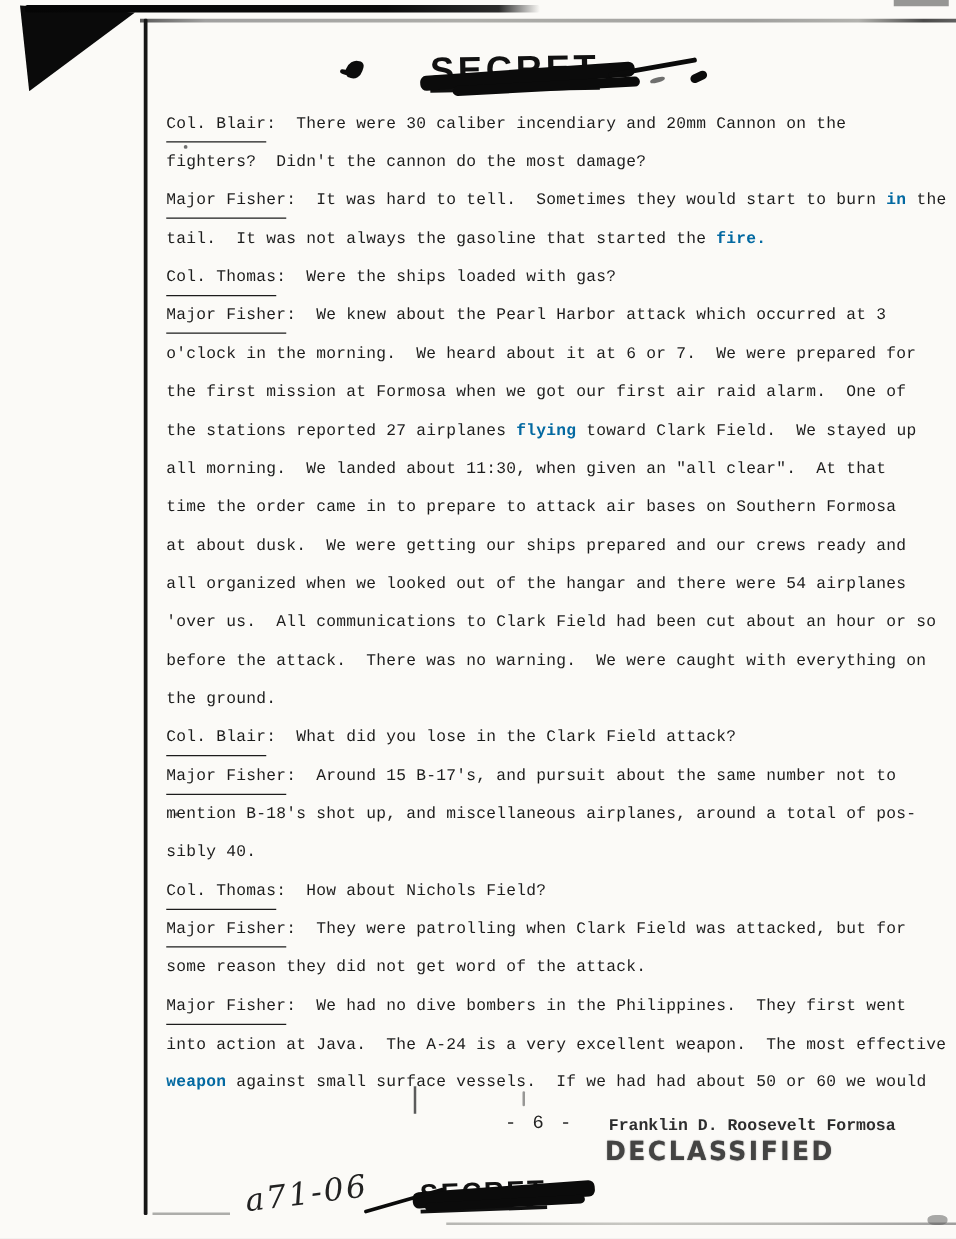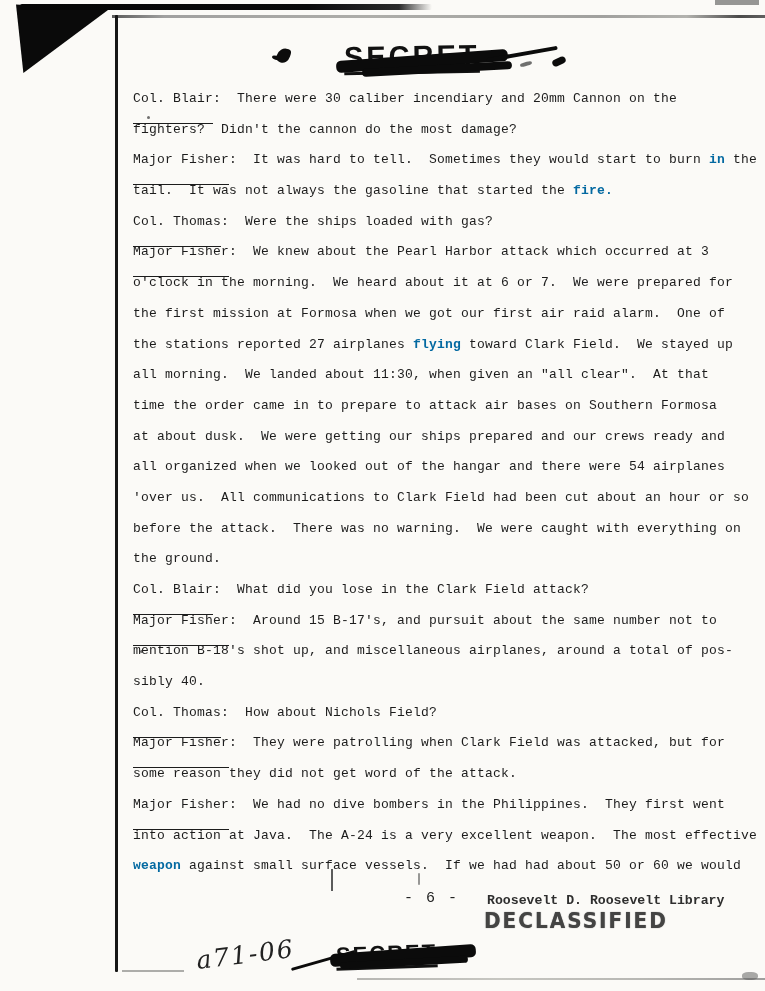--- a/index.html
+++ b/index.html
@@ -31,21 +31,21 @@
   #left-rule{
     position:absolute;left:115px;top:15px;width:3px;height:957px;
     background:#161616;border-radius:1px;
   }
   
   #transcript{
     position:absolute;left:133px;top:84px;width:622px;
     font-size:13px;line-height:30.7px;letter-spacing:.2px;white-space:pre;
   }
   .tline{height:30.7px;}
-  .u{border-bottom:1.6px solid #1c1c1c;padding-bottom:17px;}
+  .u{border-bottom:1.6px solid #1c1c1c;padding-bottom:7px;}
   .b{font-weight:bold;color:#0369a1;}
   
   .secret-stamp{position:absolute;}
   #secret-top{left:344px;top:40px;width:210px;height:46px;}
   .secret-word{
     font-family:"Liberation Sans","DejaVu Sans",sans-serif;font-weight:bold;
     color:#111;letter-spacing:3px;display:inline-block;
     text-decoration:underline;text-decoration-thickness:3px;text-underline-offset:5px;
   }
   #secret-top .secret-word{font-size:29px;transform:rotate(-1deg);}
@@ -129,21 +129,21 @@
     <div class="scribble s3"></div>
     <div class="scribble s4"></div>
   </div>
   <div id="blot-left" class="blot"></div>
 
   <div id="transcript"><div class="tline"><span class="u">Col. Blair</span><span>:  There were 30 caliber incendiary and 20mm Cannon on the</span></div><div class="tline"><span>fighters?  Didn't the cannon do the most damage?</span></div><div class="tline"><span class="u">Major Fisher</span><span>:  It was hard to tell.  Sometimes they would start to burn </span><span class="b">in</span><span> the</span></div><div class="tline"><span>tail.  It was not always the gasoline that started the </span><span class="b">fire.</span></div><div class="tline"><span class="u">Col. Thomas</span><span>:  Were the ships loaded with gas?</span></div><div class="tline"><span class="u">Major Fisher</span><span>:  We knew about the Pearl Harbor attack which occurred at 3</span></div><div class="tline"><span>o'clock in the morning.  We heard about it at 6 or 7.  We were prepared for</span></div><div class="tline"><span>the first mission at Formosa when we got our first air raid alarm.  One of</span></div><div class="tline"><span>the stations reported 27 airplanes </span><span class="b">flying</span><span> toward Clark Field.  We stayed up</span></div><div class="tline"><span>all morning.  We landed about 11:30, when given an "all clear".  At that</span></div><div class="tline"><span>time the order came in to prepare to attack air bases on Southern Formosa</span></div><div class="tline"><span>at about dusk.  We were getting our ships prepared and our crews ready and</span></div><div class="tline"><span>all organized when we looked out of the hangar and there were 54 airplanes</span></div><div class="tline"><span>'over us.  All communications to Clark Field had been cut about an hour or so</span></div><div class="tline"><span>before the attack.  There was no warning.  We were caught with everything on</span></div><div class="tline"><span>the ground.</span></div><div class="tline"><span class="u">Col. Blair</span><span>:  What did you lose in the Clark Field attack?</span></div><div class="tline"><span class="u">Major Fisher</span><span>:  Around 15 B-17's, and pursuit about the same number not to</span></div><div class="tline"><span>mention B-18's shot up, and miscellaneous airplanes, around a total of pos-</span></div><div class="tline"><span>sibly 40.</span></div><div class="tline"><span class="u">Col. Thomas</span><span>:  How about Nichols Field?</span></div><div class="tline"><span class="u">Major Fisher</span><span>:  They were patrolling when Clark Field was attacked, but for</span></div><div class="tline"><span>some reason they did not get word of the attack.</span></div><div class="tline"><span class="u">Major Fisher</span><span>:  We had no dive bombers in the Philippines.  They first went</span></div><div class="tline"><span>into action at Java.  The A-24 is a very excellent weapon.  The most effective</span></div><div class="tline"><span class="b">weapon</span><span> against small surface vessels.  If we had had about 50 or 60 we would</span></div></div>
 
   <div id="footer-tick"></div>
   <div id="page-number">- 6 -</div>
 
-  <div id="stamp-library">Roosevelt D. Roosevelt Library</div>
+  <div id="stamp-library">Franklin D. Roosevelt Formosa</div>
   <div id="stamp-declassified">DECLASSIFIED</div>
 
   <div id="secret-bottom" class="secret-stamp">
     <span class="secret-word">SECRET</span>
     <div class="scribble s1"></div>
     <div class="scribble s2"></div>
     <div class="scribble s3"></div>
   </div>
 
   <div id="handwritten-note">a71-06</div>

